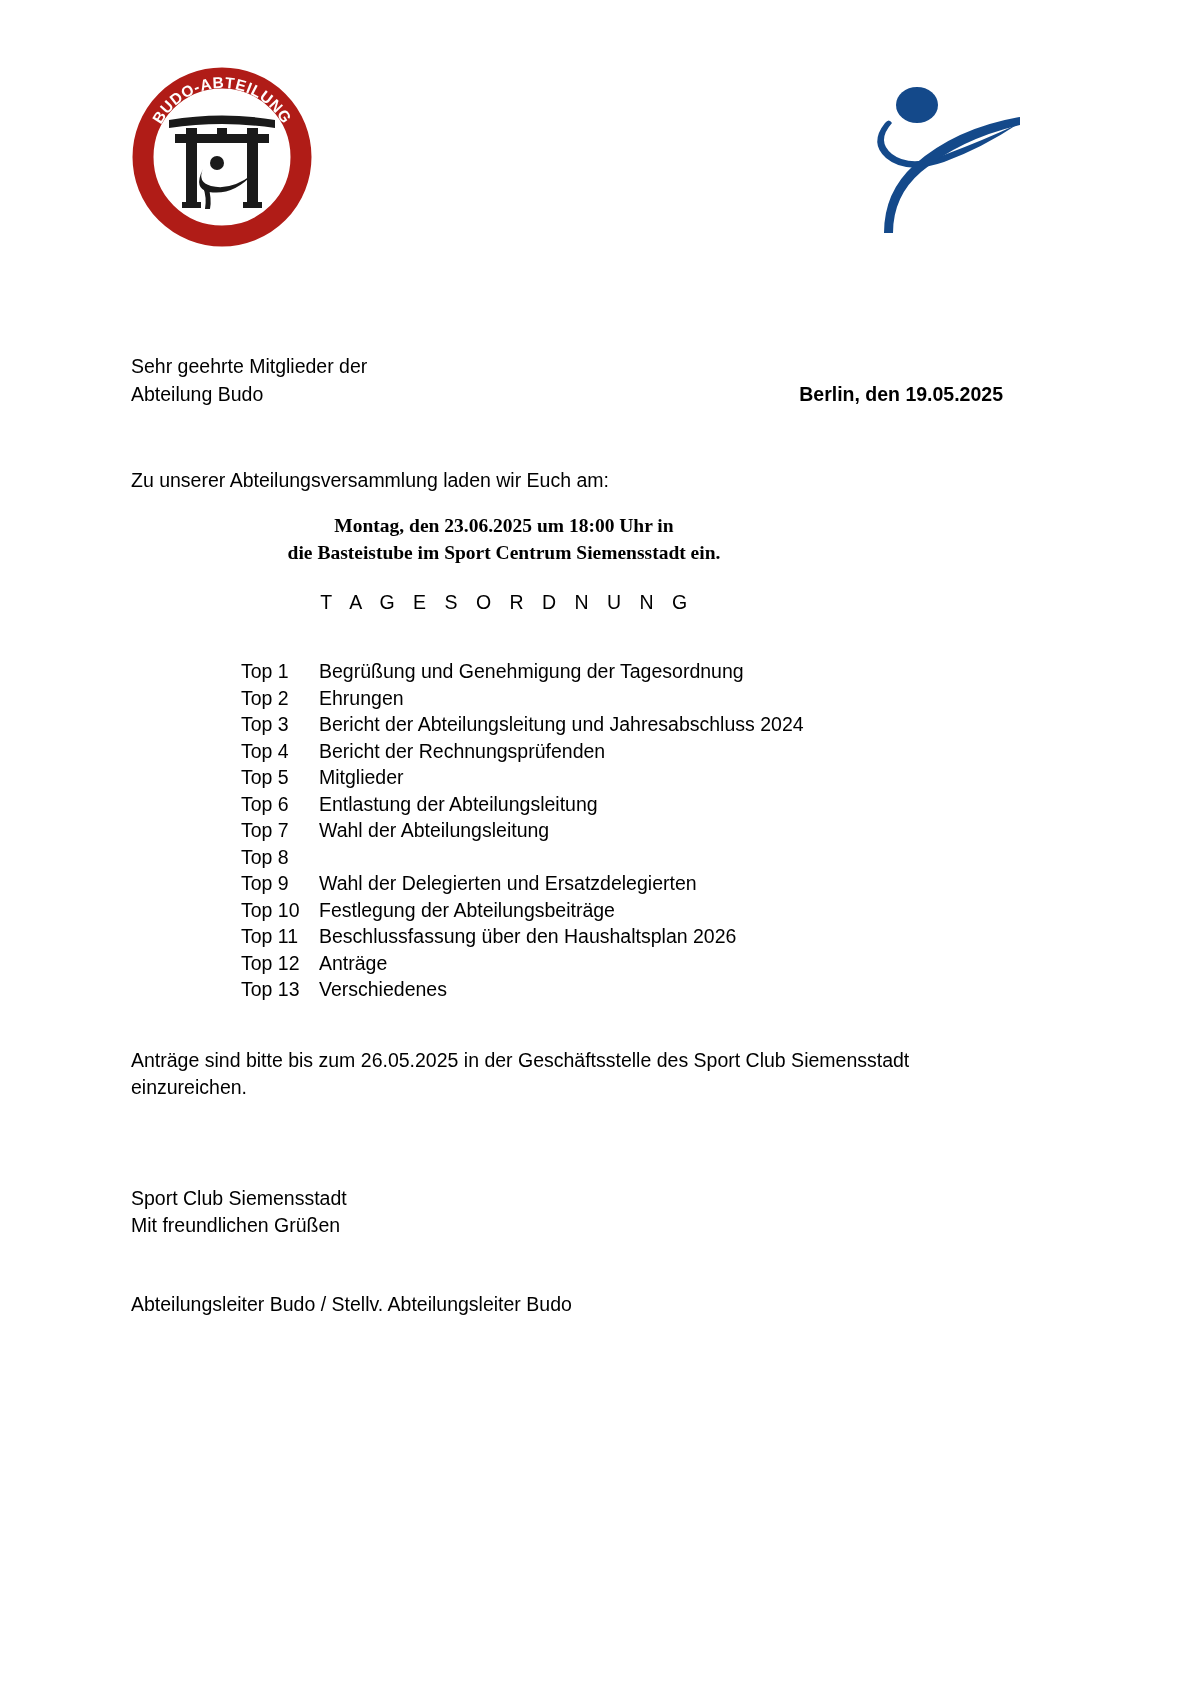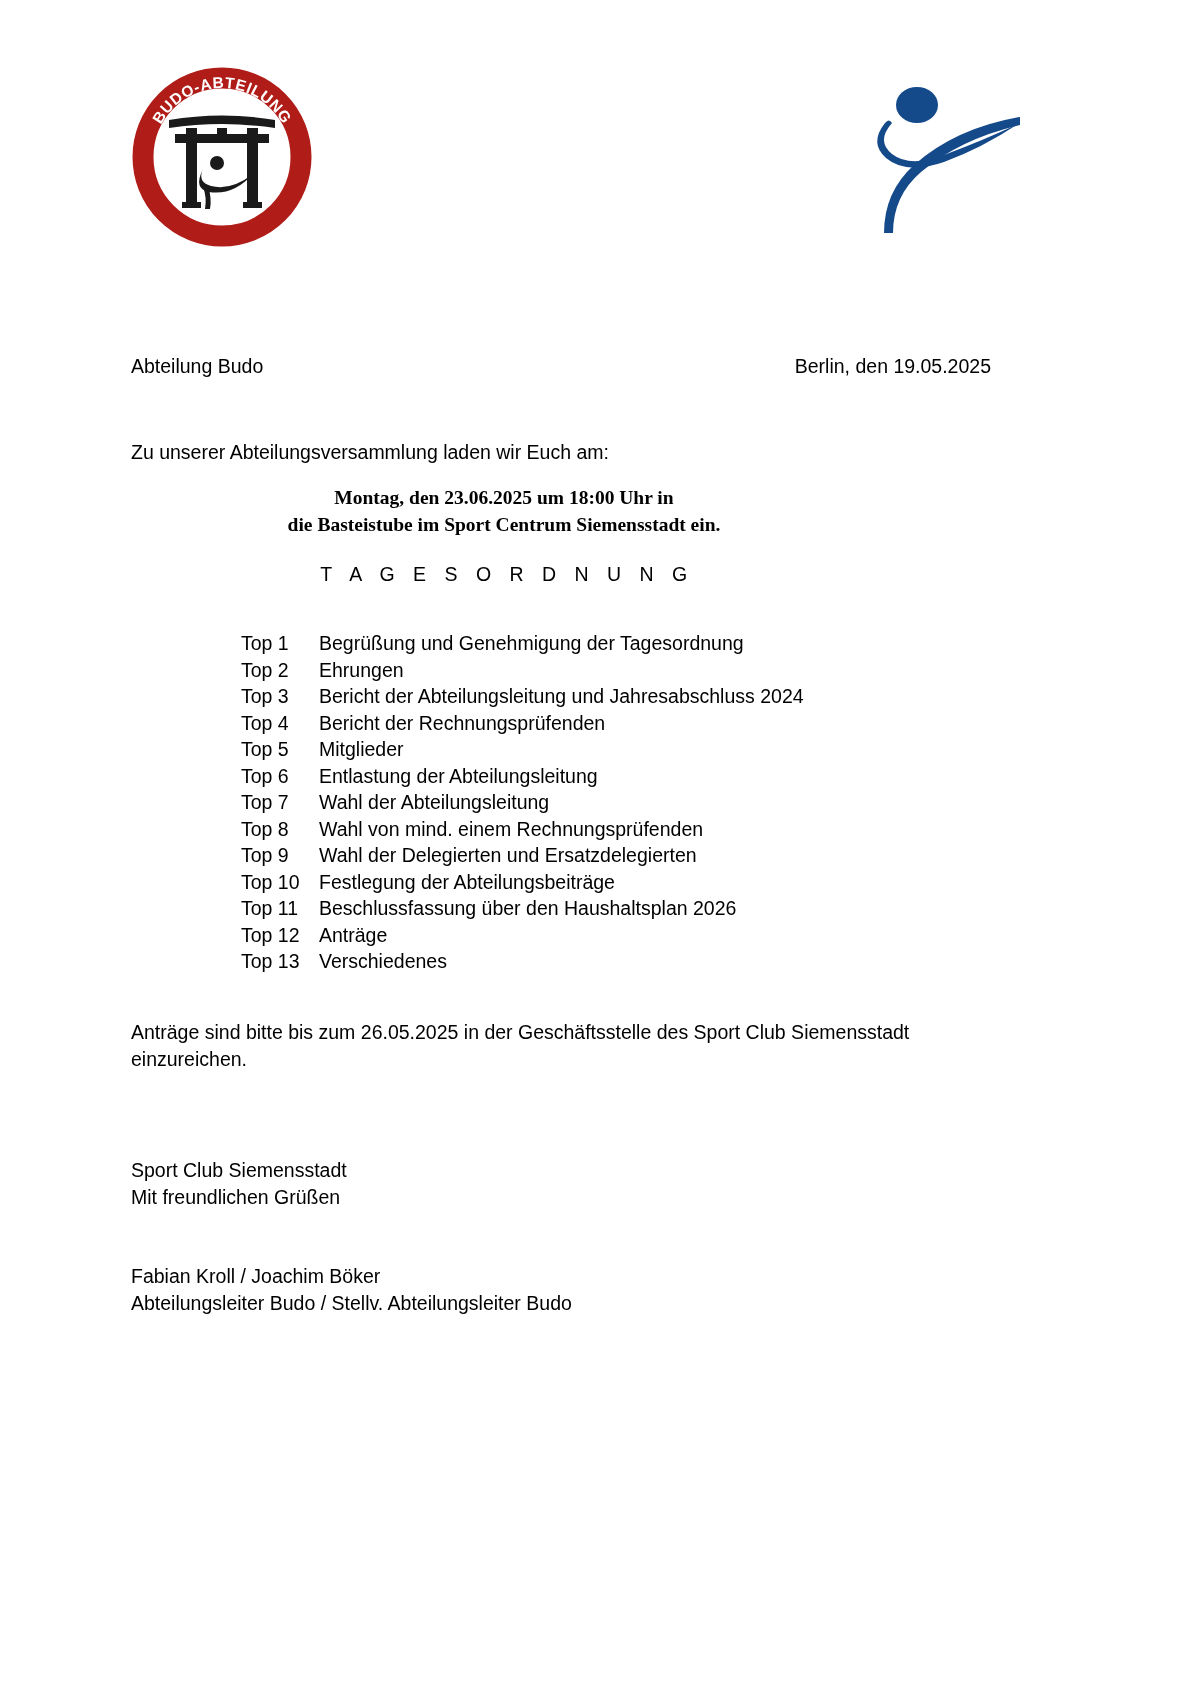--- a/index.html
+++ b/index.html
@@ -57,23 +57,24 @@
     position: relative;
     height: 28px;
   }
   .date-row .left {
     position: absolute;
     left: 0;
     top: 0;
   }
   .date-row .right {
     position: absolute;
-    right: 16px;
+    right: 4px;
     top: 0;
     white-space: pre;
+    font-weight: bold;
   }
 
   .spacer-1 { height: 58px; }
   .spacer-2 { height: 18px; }
   .spacer-3 { height: 22px; }
   .spacer-4 { height: 24px; }
   .spacer-5 { height: 44px; }
   .spacer-6 { height: 56px; }
   .spacer-7 { height: 28px; }
   .spacer-8 { height: 52px; }
@@ -169,20 +170,21 @@
       <g fill="#14498A">
         <ellipse cx="72" cy="27" rx="21" ry="18"></ellipse>
         <path d="M 47 45 q -16 18 0 31 q 18 14 52 1 q 40 -15 74 -31 q -36 24 -74 38 q -38 13 -58 -4 q -17 -15 -1 -35 q 4 -5 7 0 Z"></path>
         <path d="M 175 47 q -60 14 -99 47 q -28 24 -28 61 l -9 0 q 0 -41 30 -68 q 42 -37 106 -48 Z"></path>
       </g>
     </svg>
   </div>
 
   <div class="body-text">
 
+    <div class="addr-line">Sehr geehrte Mitglieder der</div>
 
     <div class="date-row">
       <span class="left">Abteilung Budo</span>
       <span class="right">Berlin, den 19.05.2025</span>
     </div>
 
     <div class="spacer-1"></div>
 
     <div class="invite-line">Zu unserer Abteilungsversammlung laden wir Euch am:</div>
 
@@ -223,21 +225,20 @@
       <div class="agenda-item">
         <span class="agenda-num">Top 6</span>
         <span class="agenda-label">Entlastung der Abteilungsleitung</span>
       </div>
       <div class="agenda-item">
         <span class="agenda-num">Top 7</span>
         <span class="agenda-label">Wahl der Abteilungsleitung</span>
       </div>
       <div class="agenda-item">
         <span class="agenda-num">Top 8</span>
-        <span class="agenda-label">Wahl von mind. einem Rechnungsprüfenden</span>
       </div>
       <div class="agenda-item">
         <span class="agenda-num">Top 9</span>
         <span class="agenda-label">Wahl der Delegierten und Ersatzdelegierten</span>
       </div>
       <div class="agenda-item">
         <span class="agenda-num">Top 10</span>
         <span class="agenda-label">Festlegung der Abteilungsbeiträge</span>
       </div>
       <div class="agenda-item">
@@ -267,18 +268,17 @@
     <div class="spacer-7"></div>
 
     <div class="para">
       <span class="l">Sport Club Siemensstadt</span>
       <span class="l">Mit freundlichen Grüßen</span>
     </div>
 
     <div class="spacer-8"></div>
 
     <div class="para">
-      <span class="sign-line">Fabian Kroll / Joachim Böker</span>
       <span class="sign-line">Abteilungsleiter Budo / Stellv. Abteilungsleiter Budo</span>
     </div>
 
   </div>
 </div>
 
 </body></html>

